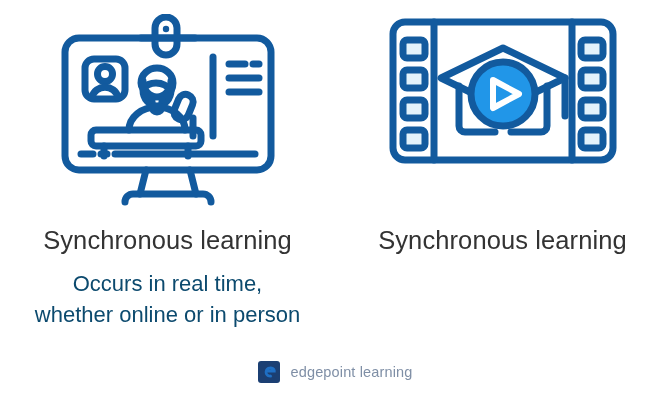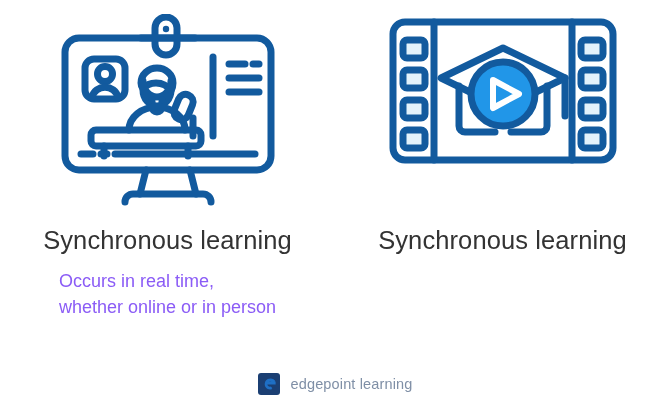--- a/index.html
+++ b/index.html
@@ -47,31 +47,32 @@
     font-size: 25.5px;
     color: #333333;
     font-weight: 400;
     letter-spacing: 0.1px;
     line-height: 1;
     margin: 0;
     text-align: center;
     white-space: nowrap;
   }
   .col-desc {
-    font-size: 18px;
-    color: #8b5cf6;
+    font-size: 22px;
+    color: #0c4a6e;
     font-weight: 400;
     line-height: 1.45;
+    text-align: center;
     margin-top: 14px;
     white-space: pre-line;
   }
   .brand {
     position: absolute;
     left: 0;
-    top: 372px;
+    top: 360px;
     width: 670px;
     display: flex;
     flex-direction: row;
     align-items: center;
     justify-content: center;
     gap: 9px;
   }
   .brand-mark {
     display: block;
     line-height: 0;

